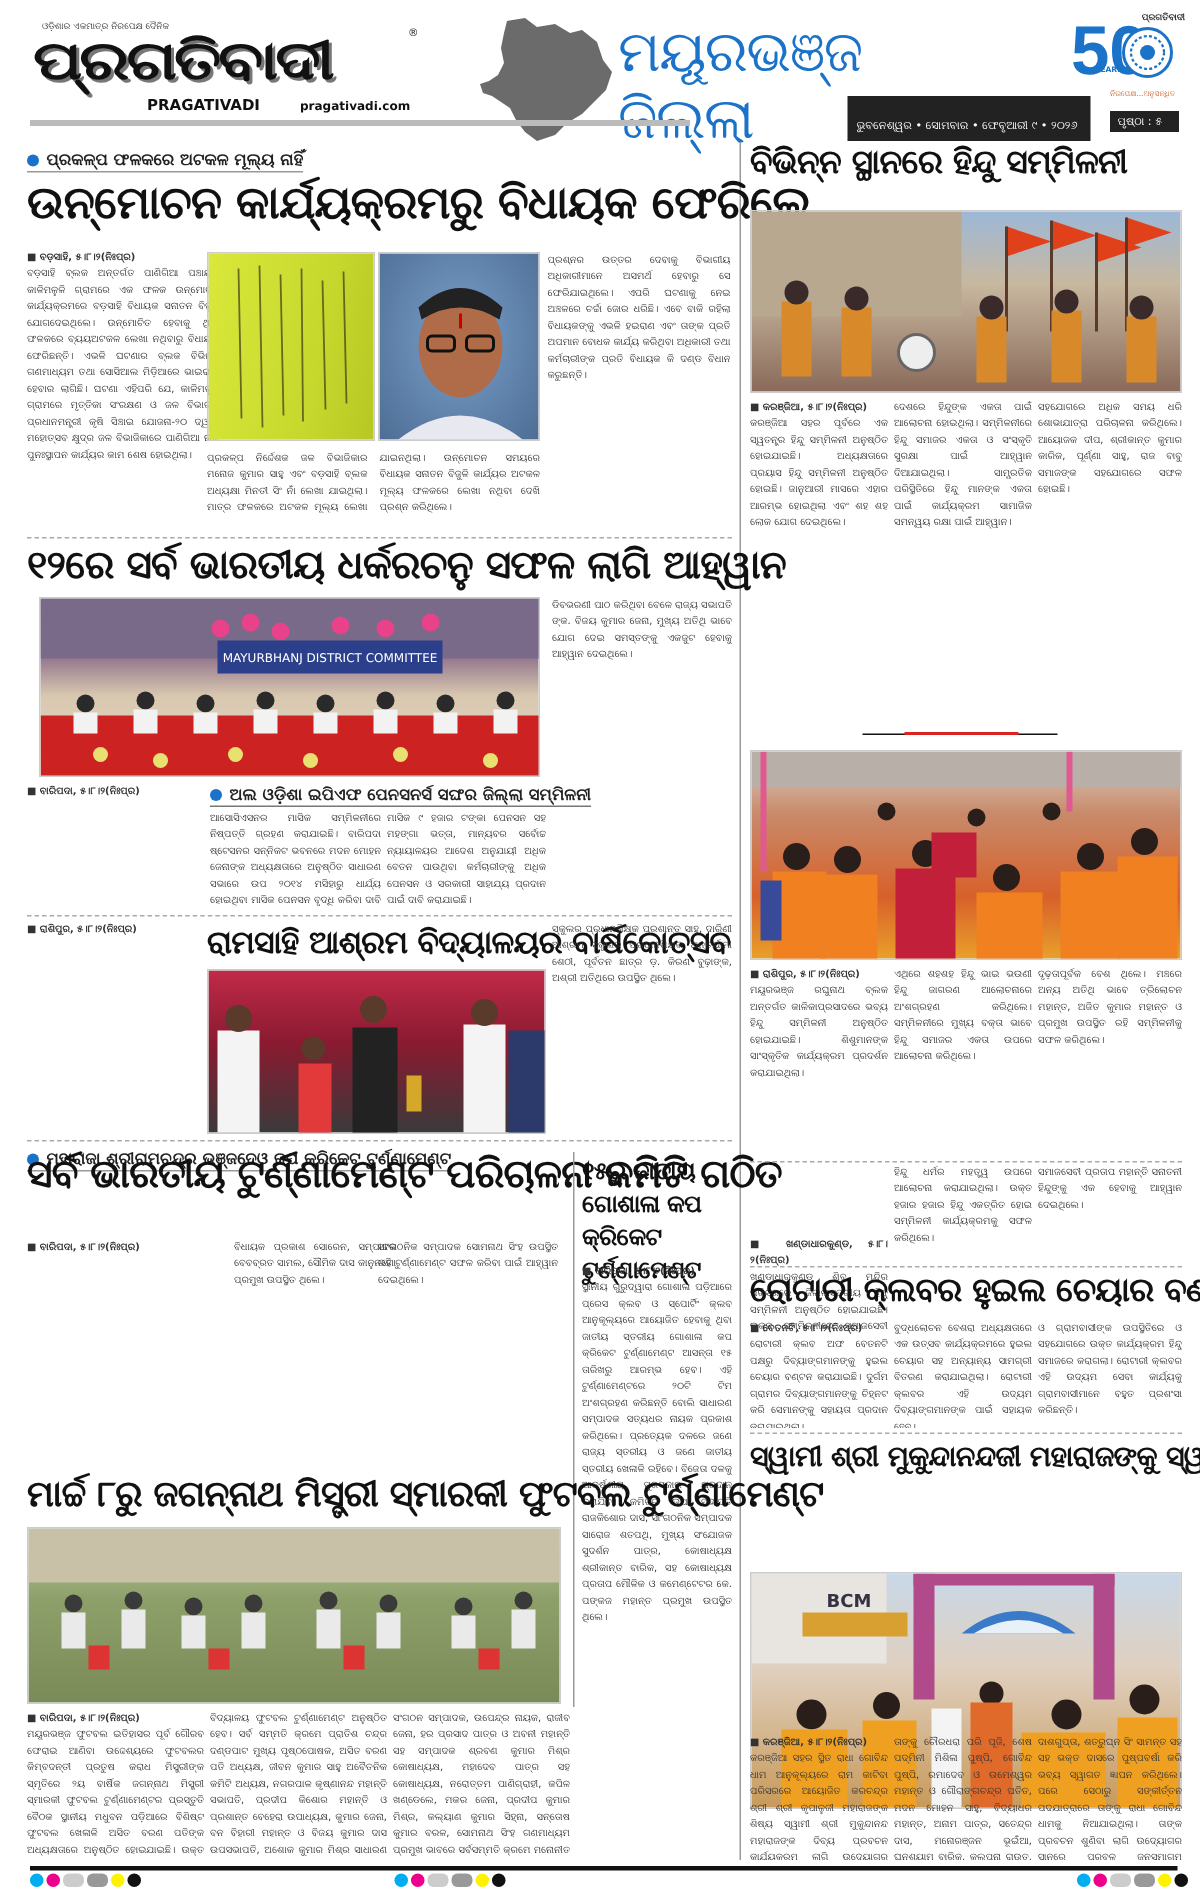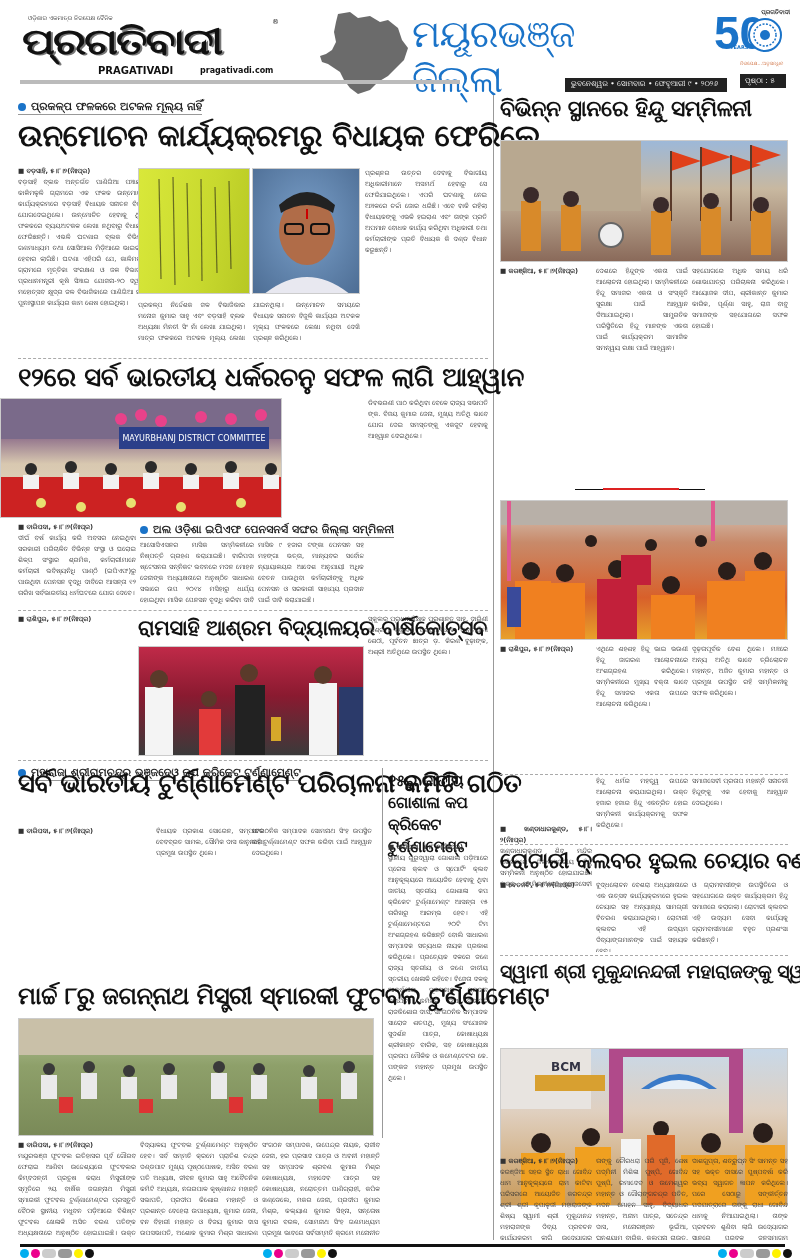--- a/index.html
+++ b/index.html
@@ -7,21 +7,21 @@
 .masthead{position:absolute;left:0;top:0;width:672px;height:92px}
 .tagline{position:absolute;left:28px;top:14px;font-size:6px;color:#333}
 .logo{position:absolute;left:22px;top:20px;font-family:"DejaVu Sans",sans-serif;font-weight:bold;font-size:44px;letter-spacing:-2px;color:#111;transform:scaleY(0.82);transform-origin:top left;text-shadow:2px 2px 0 #777}
 .logo-en{position:absolute;left:98px;top:65px;font-size:10px;font-weight:bold;color:#111}
 .logo-url{position:absolute;left:200px;top:66px;font-size:8px;font-weight:bold;color:#111}
 .reg{position:absolute;left:272px;top:18px;font-size:7px}
 .map{position:absolute;left:318px;top:10px;width:92px;height:84px}
 .district{position:absolute;left:412px;top:12px;font-size:38px;font-weight:normal;color:#1a73c8;letter-spacing:-1px}
 .jubilee{position:absolute;left:700px;top:8px;width:92px;height:60px}
 .rule{position:absolute;left:20px;top:80px;width:440px;height:4px;background:#bbb}
-.dateline{position:absolute;left:565px;top:78px;width:162px;height:14px;background:#222;color:#fff;font-size:7.5px;padding:1px 6px;white-space:nowrap}
+.dateline{position:absolute;left:565px;top:64px;width:162px;height:14px;background:#222;color:#fff;font-size:7.5px;padding:15px 6px;white-space:nowrap}
 .pageno{position:absolute;left:740px;top:74px;width:46px;height:14px;background:#222;color:#fff;font-size:7.5px;padding:2px 5px}
 .col-divider{position:absolute;width:1px;background:#999}
 .h-divider{position:absolute;height:0;border-top:1px dashed #aaa}
 .kicker{position:absolute;font-size:11px;font-weight:bold;color:#222;border-bottom:1px solid #999;padding-bottom:1px;white-space:nowrap}
 .kicker .dot{display:inline-block;width:8px;height:8px;border-radius:50%;background:#1a73c8;margin-right:5px;vertical-align:middle}
 .headline{position:absolute;font-weight:bold;color:#111;white-space:nowrap;letter-spacing:-0.5px}
 .body-text{position:absolute;font-size:6.6px;line-height:11px;color:#333;text-align:justify;overflow:hidden}
 .dateline-small{font-weight:bold}
 .photo{position:absolute;overflow:hidden;border:1px solid #ccc}
 .regmarks{position:absolute;display:flex;gap:2px;align-items:center}
@@ -96,21 +96,21 @@
   </div>
   <div class="body-text" style="left:365px;top:168px;width:122px;height:190px">
     <span>ପ୍ରଶ୍ନର ଉତ୍ତର ଦେବାକୁ ବିଭାଗୀୟ ଅଧିକାରୀମାନେ ଅସମର୍ଥ ହେବାରୁ ସେ ଫେରିଯାଇଥିଲେ। ଏପରି ଘଟଣାକୁ ନେଇ ଅଞ୍ଚଳରେ ଚର୍ଚ୍ଚା ଜୋର ଧରିଛି। ଏବେ ବାକି ରହିଲା ବିଧାୟକଙ୍କୁ ଏଭଳି ହଇରାଣ ଏବଂ ତାଙ୍କ ପ୍ରତି ଅପମାନ ବୋଧକ କାର୍ଯ୍ୟ କରିଥିବା ଅଧିକାରୀ ତଥା କର୍ମଚାରୀଙ୍କ ପ୍ରତି ବିଧାୟକ କି ଦଣ୍ଡ ବିଧାନ କରୁଛନ୍ତି।</span>
   </div>
 </div>
 
 <div class="h-divider" style="left:18px;top:358px;width:470px"></div>
 
 <div>
   <div class="headline" style="left:18px;top:362px;font-size:26px">୧୨ରେ ସର୍ବ ଭାରତୀୟ ଧର୍କରଚନୁ ସଫଳ ଲାଗି ଆହ୍ୱାନ</div>
-  <div class="photo" style="left:0;top:398px;width:282px;height:120px;background:linear-gradient(180deg,#6a5a78 0%,#8a6a88 30%,#d8c8b0 55%,#e6d8c4 100%)">
+  <div class="photo" style="left:26px;top:398px;width:334px;height:120px;background:linear-gradient(180deg,#6a5a78 0%,#8a6a88 30%,#d8c8b0 55%,#e6d8c4 100%)">
     <svg width="346" height="120">
       <rect x="0" y="0" width="346" height="40" fill="#7a6a8a"></rect>
       <g fill="#e8428a">
           <circle cx="120" cy="20" r="6"></circle>
           <circle cx="140" cy="16" r="6"></circle>
           <circle cx="160" cy="22" r="6"></circle>
           <circle cx="200" cy="18" r="6"></circle>
           <circle cx="230" cy="20" r="6"></circle>
           <circle cx="260" cy="16" r="6"></circle>
         </g>
@@ -145,21 +145,20 @@
           <circle cx="240" cy="104" r="5"></circle>
           <circle cx="300" cy="108" r="5"></circle>
         </g>
     </svg>
   </div>
   <div class="body-text" style="left:368px;top:398px;width:120px;height:208px">
     <span>ଡିବଭରଣୀ ପାଠ କରିଥିବା ବେଳେ ରାଜ୍ୟ ସଭାପତି ଙ୍କ. ବିଜୟ କୁମାର ଜେନା, ମୁଖ୍ୟ ଅତିଥି ଭାବେ ଯୋଗ ଦେଇ ସମସ୍ତଙ୍କୁ ଏକଜୁଟ ହେବାକୁ ଆହ୍ୱାନ ଦେଇଥିଲେ।</span>
   </div>
   <div class="body-text" style="left:18px;top:522px;width:118px;height:84px">
     <span class="dateline-small">■ ବାରିପଦା, ୫।୮।୨(ନିଃପ୍ର)</span><br>
-    <span>ଦୀର୍ଘ ବର୍ଷ କାର୍ଯ୍ୟ କରି ଅବସର ନେଇଥିବା ସରକାରୀ ପରିଚାଳିତ ବିଭିନ୍ନ ସଂସ୍ଥା ଓ ଘରୋଇ ଶିଳ୍ପ ସଂସ୍ଥାର ଶ୍ରମିକ, କର୍ମଚାରୀମାନେ କର୍ମଚାରୀ ଭବିଷ୍ୟନିଧି ପାଣ୍ଠି (ଇପିଏଫ)ରୁ ପାଉଥିବା ପେନସନ ବୃଦ୍ଧି ଦାବିରେ ଆସନ୍ତା ୧୨ ତାରିଖ ସର୍ବଭାରତୀୟ ଧର୍ମଘଟରେ ଯୋଗ ଦେବେ।</span>
   </div>
   <div class="kicker" style="left:140px;top:523px;border-bottom-color:#777"><span class="dot"></span><span>ଅଲ ଓଡ଼ିଶା ଇପିଏଫ ପେନସନର୍ସ ସଙ୍ଘର ଜିଲ୍ଲା ସମ୍ମିଳନୀ</span></div>
   <div class="body-text" style="left:140px;top:540px;width:114px;height:66px">
     <span>ଆସୋସିଏସନର ମାସିକ ସମ୍ମିଳନୀରେ ନିଷ୍ପତ୍ତି ଗ୍ରହଣ କରାଯାଇଛି। ବାରିପଦା ଷ୍ଟେସନର ସନ୍ନିକଟ ଭବନରେ ମଦନ ମୋହନ ଜେନାଙ୍କ ଅଧ୍ୟକ୍ଷତାରେ ଅନୁଷ୍ଠିତ ସାଧାରଣ ସଭାରେ ଉପ ୨୦୧୪ ମସିହାରୁ ଧାର୍ଯ୍ୟ ହୋଇଥିବା ମାସିକ ପେନସନ ବୃଦ୍ଧି କରିବା ଦାବି କରାଯାଇଛି।</span>
   </div>
   <div class="body-text" style="left:258px;top:540px;width:106px;height:66px">
     <span>ମାସିକ ୯ ହଜାର ଟଙ୍କା ପେନସନ ସହ ମହଙ୍ଗା ଭତ୍ତା, ମାନ୍ୟବର ସର୍ବୋଚ୍ଚ ନ୍ୟାୟାଳୟର ଆଦେଶ ଅନୁଯାୟୀ ଅଧିକ ବେତନ ପାଉଥିବା କର୍ମଚାରୀଙ୍କୁ ଅଧିକ ପେନସନ ଓ ସରକାରୀ ସାହାଯ୍ୟ ପ୍ରଦାନ ପାଇଁ ଦାବି କରାଯାଇଛି।</span>
   </div>
 </div>
 
@@ -292,20 +291,21 @@
           <circle cx="70" cy="58" r="8"></circle>
           <circle cx="160" cy="64" r="8"></circle>
           <circle cx="210" cy="60" r="8"></circle>
           <circle cx="260" cy="64" r="8"></circle>
         </g>
       <circle cx="110" cy="94" r="12" fill="#eee" stroke="#666" stroke-width="2"></circle>
     </svg>
   </div>
   <div class="body-text" style="left:500px;top:266px;width:92px;height:164px">
     <span class="dateline-small">■ କରଞ୍ଜିଆ, ୫।୮।୨(ନିଃପ୍ର)</span><br>
+    <span>କରଞ୍ଜିଆ ସହର ପୂର୍ବରେ ଏକ ସ୍ୱତନ୍ତ୍ର ହିନ୍ଦୁ ସମ୍ମିଳନୀ ଅନୁଷ୍ଠିତ ହୋଇଯାଇଛି। ଅଧ୍ୟକ୍ଷତାରେ ପ୍ରୟାସ ହିନ୍ଦୁ ସମ୍ମିଳନୀ ଅନୁଷ୍ଠିତ ହୋଇଛି। ଜାନୁଆରୀ ମାସରେ ଏହାର ଆରମ୍ଭ ହୋଇଥିଲା ଏବଂ ଶହ ଶହ ଲୋକ ଯୋଗ ଦେଇଥିଲେ।</span>
   </div>
   <div class="body-text" style="left:596px;top:266px;width:92px;height:164px">
     <span>ଦେଶରେ ହିନ୍ଦୁଙ୍କ ଏକତା ପାଇଁ ଆଲୋଚନା ହୋଇଥିଲା। ସମ୍ମିଳନୀରେ ହିନ୍ଦୁ ସମାଜର ଏକତା ଓ ସଂସ୍କୃତି ସୁରକ୍ଷା ପାଇଁ ଆହ୍ୱାନ ଦିଆଯାଇଥିଲା। ସାମ୍ପ୍ରତିକ ପରିସ୍ଥିତିରେ ହିନ୍ଦୁ ମାନଙ୍କ ଏକତା ପାଇଁ କାର୍ଯ୍ୟକ୍ରମ ସାମାଜିକ ସମନ୍ୱୟ ରକ୍ଷା ପାଇଁ ଆହ୍ୱାନ।</span>
   </div>
   <div class="body-text" style="left:692px;top:266px;width:96px;height:164px">
     <span>ସହଯୋଗରେ ଅଧିକ ସମୟ ଧରି ଶୋଭାଯାତ୍ରା ପରିଚାଳନା କରିଥିଲେ। ଆୟୋଜକ ଦୀପ, ଶ୍ରୀକାନ୍ତ କୁମାର କାରିକ, ପୂର୍ଣ୍ଣା ସାହୁ, ରାଜ ବାବୁ ସମାଜଙ୍କ ସହଯୋଗରେ ସଫଳ ହୋଇଛି।</span>
   </div>
   <div class="black-rule" style="left:575px;top:489px;width:130px"></div>
   <div class="red-rule" style="left:603px;top:488px;width:76px"></div>
 </div>
@@ -340,20 +340,21 @@
           <rect x="96" y="78" width="40" height="62"></rect>
           <rect x="120" y="54" width="30" height="30"></rect>
         </g>
       <g fill="#3a4a9a">
           <rect x="6" y="86" width="14" height="40"></rect>
         </g>
     </svg>
   </div>
   <div class="body-text" style="left:500px;top:644px;width:92px;height:128px">
     <span class="dateline-small">■ ରାଶିପୁର, ୫।୮।୨(ନିଃପ୍ର)</span><br>
+    <span>ମୟୂରଭଞ୍ଜ ରଘୁନାଥ ବ୍ଲକ ଅନ୍ତର୍ଗତ କାଳିକାପ୍ରସାଦରେ ଭବ୍ୟ ହିନ୍ଦୁ ସମ୍ମିଳନୀ ଅନୁଷ୍ଠିତ ହୋଇଯାଇଛି। ଶିଶୁମାନଙ୍କ ସାଂସ୍କୃତିକ କାର୍ଯ୍ୟକ୍ରମ ପ୍ରଦର୍ଶନ କରାଯାଇଥିଲା।</span>
   </div>
   <div class="body-text" style="left:596px;top:644px;width:92px;height:128px">
     <span>ଏଥିରେ ଶହଶହ ହିନ୍ଦୁ ଭାଇ ଭଉଣୀ ହିନ୍ଦୁ ଜାଗରଣ ଆଲୋଚନାରେ ଅଂଶଗ୍ରହଣ କରିଥିଲେ। ସମ୍ମିଳନୀରେ ମୁଖ୍ୟ ବକ୍ତା ଭାବେ ହିନ୍ଦୁ ସମାଜର ଏକତା ଉପରେ ଆଲୋଚନା କରିଥିଲେ।</span>
   </div>
   <div class="body-text" style="left:692px;top:644px;width:96px;height:128px">
     <span>ଦୃଢ଼ତାପୂର୍ବକ ବେଶ ଥିଲେ। ମଞ୍ଚରେ ଅନ୍ୟ ଅତିଥି ଭାବେ ତ୍ରିଲୋଚନ ମହାନ୍ତ, ଅଜିତ କୁମାର ମହାନ୍ତ ଓ ପ୍ରମୁଖ ଉପସ୍ଥିତ ରହି ସମ୍ମିଳନୀକୁ ସଫଳ କରିଥିଲେ।</span>
   </div>
 </div>
 
 <div class="h-divider" style="left:500px;top:774px;width:288px"></div>
@@ -370,20 +371,21 @@
     <span>ସମାଜସେବୀ ପ୍ରତାପ ମହାନ୍ତି ସନାତନୀ ହିନ୍ଦୁଙ୍କୁ ଏକ ହେବାକୁ ଆହ୍ୱାନ ଦେଇଥିଲେ।</span>
   </div>
 </div>
 
 <div class="h-divider" style="left:500px;top:844px;width:288px"></div>
 
 <div>
   <div class="headline" style="left:500px;top:848px;font-size:22px">ରୋଟାରୀ କ୍ଲବର ହୁଇଲ ଚେୟାର ବଣ୍ଟନ</div>
   <div class="body-text" style="left:500px;top:880px;width:92px;height:72px">
     <span class="dateline-small">■ ବେତନଟି, ୫।୮।୨(ନିଃପ୍ର)</span><br>
+    <span>ରୋଟାରୀ କ୍ଲବ ଅଫ ବେତନଟି ପକ୍ଷରୁ ଦିବ୍ୟାଙ୍ଗମାନଙ୍କୁ ହୁଇଲ ଚେୟାର ବଣ୍ଟନ କରାଯାଇଛି। ଦୁର୍ଗମ ଗ୍ରାମର ଦିବ୍ୟାଙ୍ଗମାନଙ୍କୁ ଚିହ୍ନଟ କରି ସେମାନଙ୍କୁ ସହାୟତା ପ୍ରଦାନ କରାଯାଇଥିଲା।</span>
   </div>
   <div class="body-text" style="left:596px;top:880px;width:92px;height:72px">
     <span>ବୁଦ୍ଧଲୋଚନ ବେଶରା ଅଧ୍ୟକ୍ଷତାରେ ଏକ ଉତ୍ସବ କାର୍ଯ୍ୟକ୍ରମରେ ହୁଇଲ ଚେୟାର ସହ ଅନ୍ୟାନ୍ୟ ସାମଗ୍ରୀ ବିତରଣ କରାଯାଇଥିଲା। ରୋଟାରୀ କ୍ଲବର ଏହି ଉଦ୍ୟମ ଦିବ୍ୟାଙ୍ଗମାନଙ୍କ ପାଇଁ ସହାୟକ ହେବ।</span>
   </div>
   <div class="body-text" style="left:692px;top:880px;width:96px;height:72px">
     <span>ଓ ଗ୍ରାମବାସୀଙ୍କ ଉପସ୍ଥିତିରେ ଓ ସହଯୋଗରେ ଉକ୍ତ କାର୍ଯ୍ୟକ୍ରମ ହିନ୍ଦୁ ସମାଜରେ କରାଗଲା। ରୋଟାରୀ କ୍ଲବର ଏହି ଉଦ୍ୟମ ସେବା କାର୍ଯ୍ୟକୁ ଗ୍ରାମବାସୀମାନେ ବହୁତ ପ୍ରଶଂସା କରିଛନ୍ତି।</span>
   </div>
 </div>
 
 <div class="h-divider" style="left:500px;top:955px;width:288px"></div>

